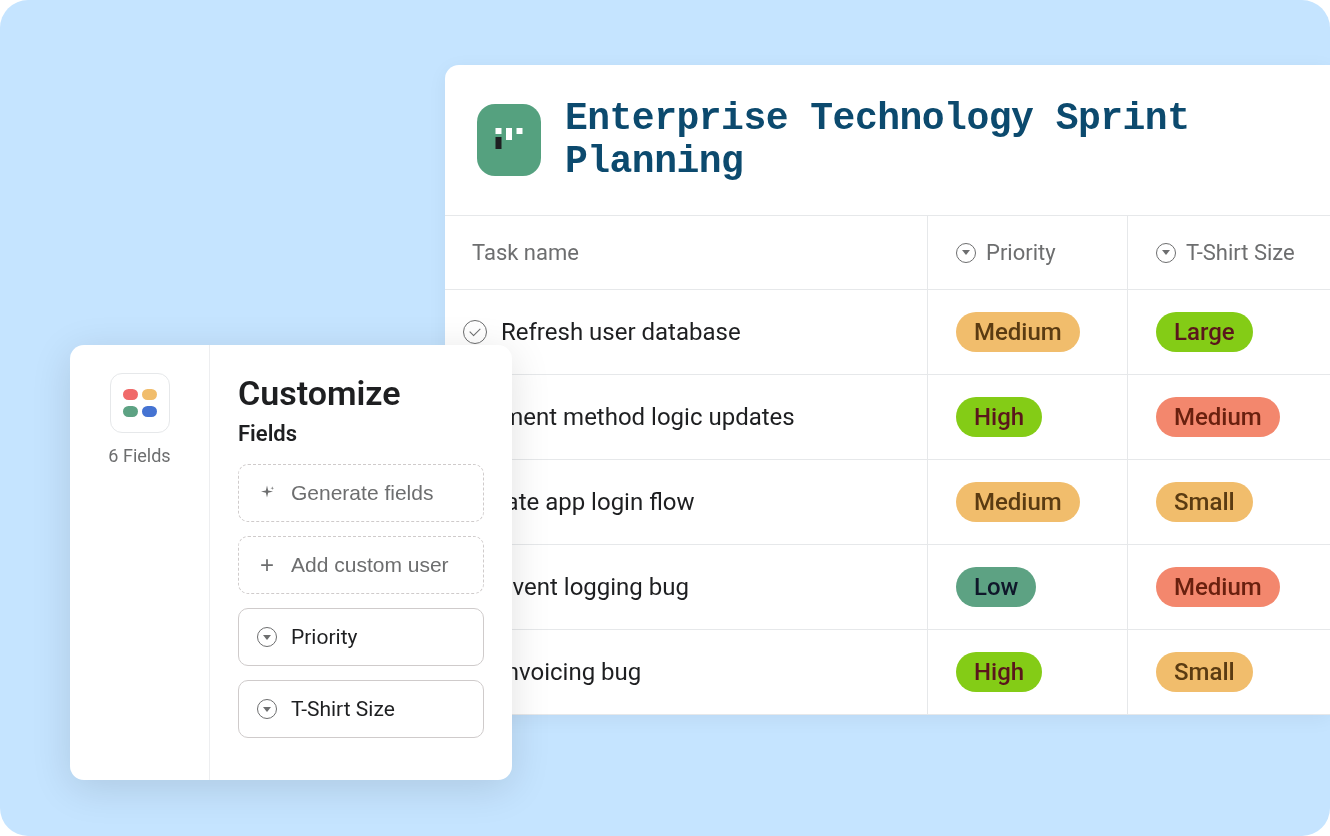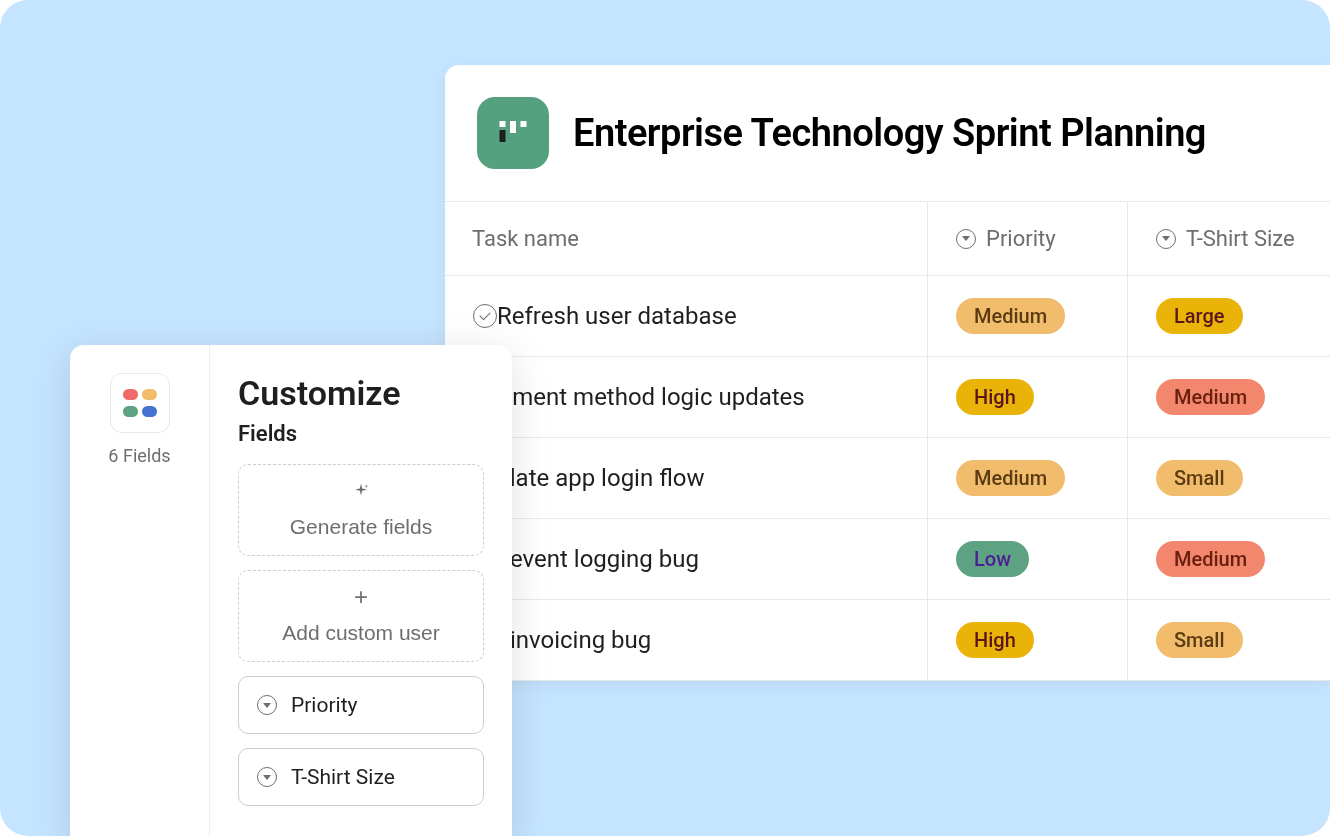--- a/index.html
+++ b/index.html
@@ -44,22 +44,23 @@
       align-items: center;
       justify-content: center;
     }
     .project-icon svg {
       width: 36px;
       height: 36px;
     }
     .main-title {
       font-size: 38px;
       font-weight: 600;
-      color: #000000;
+      color: #0c4a6e;
       letter-spacing: -0.5px;
+      font-family: Liberation Mono, monospace;
     }
     .table-header {
       display: flex;
       border-top: 1px solid #e6e8ea;
       border-bottom: 1px solid #e6e8ea;
     }
     .th-task {
       width: 482px;
       padding: 24px 27px;
       font-size: 22px;
@@ -94,23 +95,24 @@
       border-left: 4px solid transparent;
       border-right: 4px solid transparent;
       border-top: 5px solid #6d6e6f;
     }
     .table-row {
       display: flex;
       border-bottom: 1px solid #e6e8ea;
     }
     .td-task {
       width: 482px;
-      padding: 26px 28px;
-      display: flex;
-      align-items: center;
+      padding: 26px 18px;
+      display: flex;
+      align-items: center;
+      gap: 14px;
       font-size: 24px;
       color: #1e1f21;
       font-weight: 400;
     }
     .check-circle {
       width: 24px;
       height: 24px;
       border: 1.5px solid #6d6e6f;
       border-radius: 50%;
       display: inline-flex;
@@ -130,26 +132,26 @@
       width: 200px;
       padding: 22px 28px;
       border-left: 1px solid #e6e8ea;
       display: flex;
       align-items: center;
     }
     .pill {
       display: inline-block;
       padding: 6px 18px;
       border-radius: 20px;
-      font-size: 20px;
+      font-size: 24px;
       font-weight: 500;
     }
     .pill-yellow { background: #f1bd6c; color: #5a3b12; }
-    .pill-red { background: #eab308; color: #5a161c; }
-    .pill-green { background: #5da283; color: #4c1d95; }
+    .pill-red { background: #84cc16; color: #5a161c; }
+    .pill-green { background: #5da283; color: #0f172a; }
     .pill-orange { background: #f3876d; color: #69200e; }
 
     .customize-panel {
       position: absolute;
       top: 345px;
       left: 70px;
       width: 442px;
       background: #fff;
       border-radius: 14px;
       box-shadow: 0 8px 40px rgba(0,0,0,0.12);
@@ -215,21 +217,20 @@
       border: 1.5px dashed #cfcbcb;
       border-radius: 10px;
       background: #fff;
       display: flex;
       align-items: center;
       gap: 14px;
       font-size: 21px;
       color: #6d6e6f;
       cursor: pointer;
       margin-bottom: 14px;
-      flex-direction: column;
     }
     .cp-field-item {
       width: 100%;
       padding: 16px 18px;
       border: 1px solid #cfcbcb;
       border-radius: 10px;
       background: #fff;
       display: flex;
       align-items: center;
       gap: 14px;

